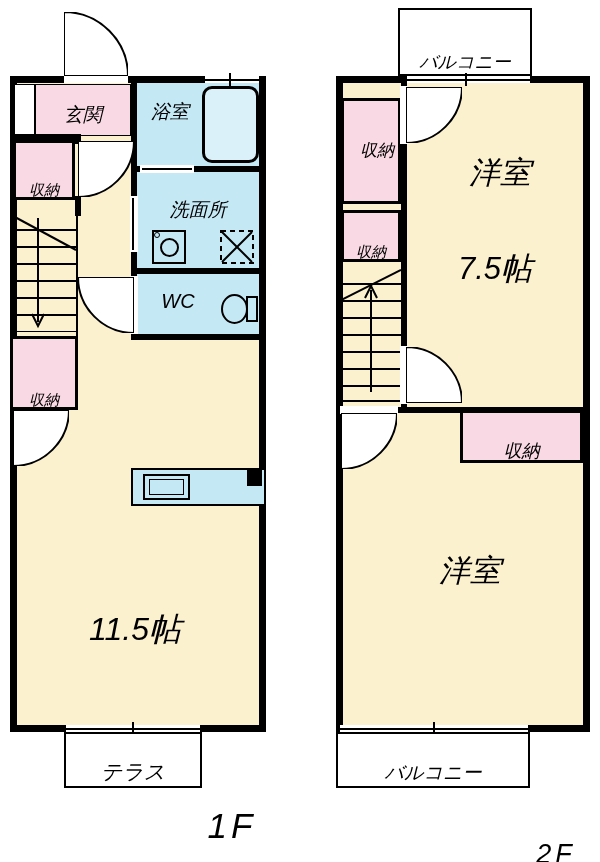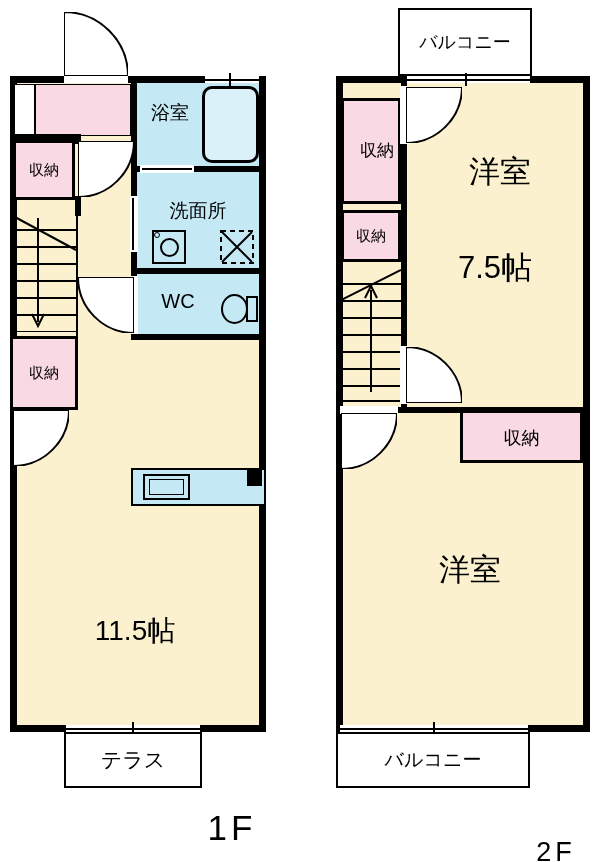--- a/index.html
+++ b/index.html
@@ -6,21 +6,21 @@
   #canvas{
     position:relative;width:600px;height:862px;background:var(--background,#fff);
     font-family:"Liberation Sans","DejaVu Sans",sans-serif;color:#000;overflow:hidden;
   }
   .abs{position:absolute;box-sizing:border-box;}
   .bldg{background:var(--room,#FBF1CF);border:7px solid var(--wall,#000);}
   .wall{background:var(--wall,#000);}
   .gap{background:#fff;}
   .wet{background:var(--wet-area,#C5E8F5);}
   .closet{background:var(--closet,#F9D9E3);border:3px solid var(--wall,#000);}
-  .lbl{display:flex;align-items:center;justify-content:center;white-space:nowrap;}
+  .lbl{display:flex;align-items:flex-end;justify-content:center;white-space:nowrap;font-style:italic;}
   .steps{background:repeating-linear-gradient(to bottom,transparent 0px,transparent 15px,var(--wall,#000) 15px,var(--wall,#000) 17px);}
   .door{fill:#fff;stroke:var(--wall,#000);stroke-width:2;}
   .stroke{fill:none;stroke:var(--wall,#000);stroke-width:2;}
   .tick{background:var(--wall,#000);}
   .thinbox{background:#fff;border:2px solid var(--wall,#000);}
   .vtext{width:22px;word-break:break-all;line-height:1.45;text-align:center;margin:auto;}
 </style>
 </head>
 <body>
 
@@ -97,36 +97,39 @@
   <div class="abs" style="left:149px;top:479px;width:35px;height:16px;border:1px solid var(--wall,#000);"></div>
   <div class="abs" style="left:247px;top:470px;width:15px;height:16px;background:var(--wall,#000);"></div>
 
   <div class="abs gap" style="left:66px;top:725px;width:134px;height:7px;"></div>
   <div class="abs tick" style="left:66px;top:728px;width:134px;height:2px;"></div>
   <div class="abs tick" style="left:132px;top:722px;width:2px;height:13px;"></div>
   <div class="abs thinbox lbl" style="left:64px;top:732px;width:138px;height:56px;font-size:21px;">
     <span>テラス</span>
   </div>
 
+  <div class="abs lbl" style="left:35px;top:88px;width:96px;height:40px;font-size:19px;">
+    <span>玄関</span>
+  </div>
   <div class="abs lbl" style="left:138px;top:101px;width:64px;height:24px;font-size:19px;">
     <span>浴室</span>
   </div>
   <div class="abs lbl" style="left:140px;top:199px;width:116px;height:24px;font-size:19px;">
     <span>洗面所</span>
   </div>
   <div class="abs lbl" style="left:150px;top:289px;width:56px;height:24px;font-size:20px;">
     <span>WC</span>
   </div>
   <div class="abs lbl" style="left:13px;top:140px;width:62px;height:60px;font-size:15px;">
     <span>収納</span>
   </div>
   <div class="abs lbl" style="left:10px;top:336px;width:68px;height:74px;font-size:15px;">
     <span>収納</span>
   </div>
-  <div class="abs lbl" style="left:55px;top:610px;width:160px;height:42px;font-size:28px;">
+  <div class="abs lbl" style="left:55px;top:610px;width:160px;height:42px;font-size:32px;">
     <span>11.5帖</span>
   </div>
   <div class="abs lbl" style="left:200px;top:810px;width:64px;height:36px;font-size:35px;letter-spacing:4px;">
     <span>1F</span>
   </div>
 
   <div class="abs thinbox lbl" style="left:398px;top:8px;width:134px;height:68px;font-size:18px;">
     <span>バルコニー</span>
   </div>
 

